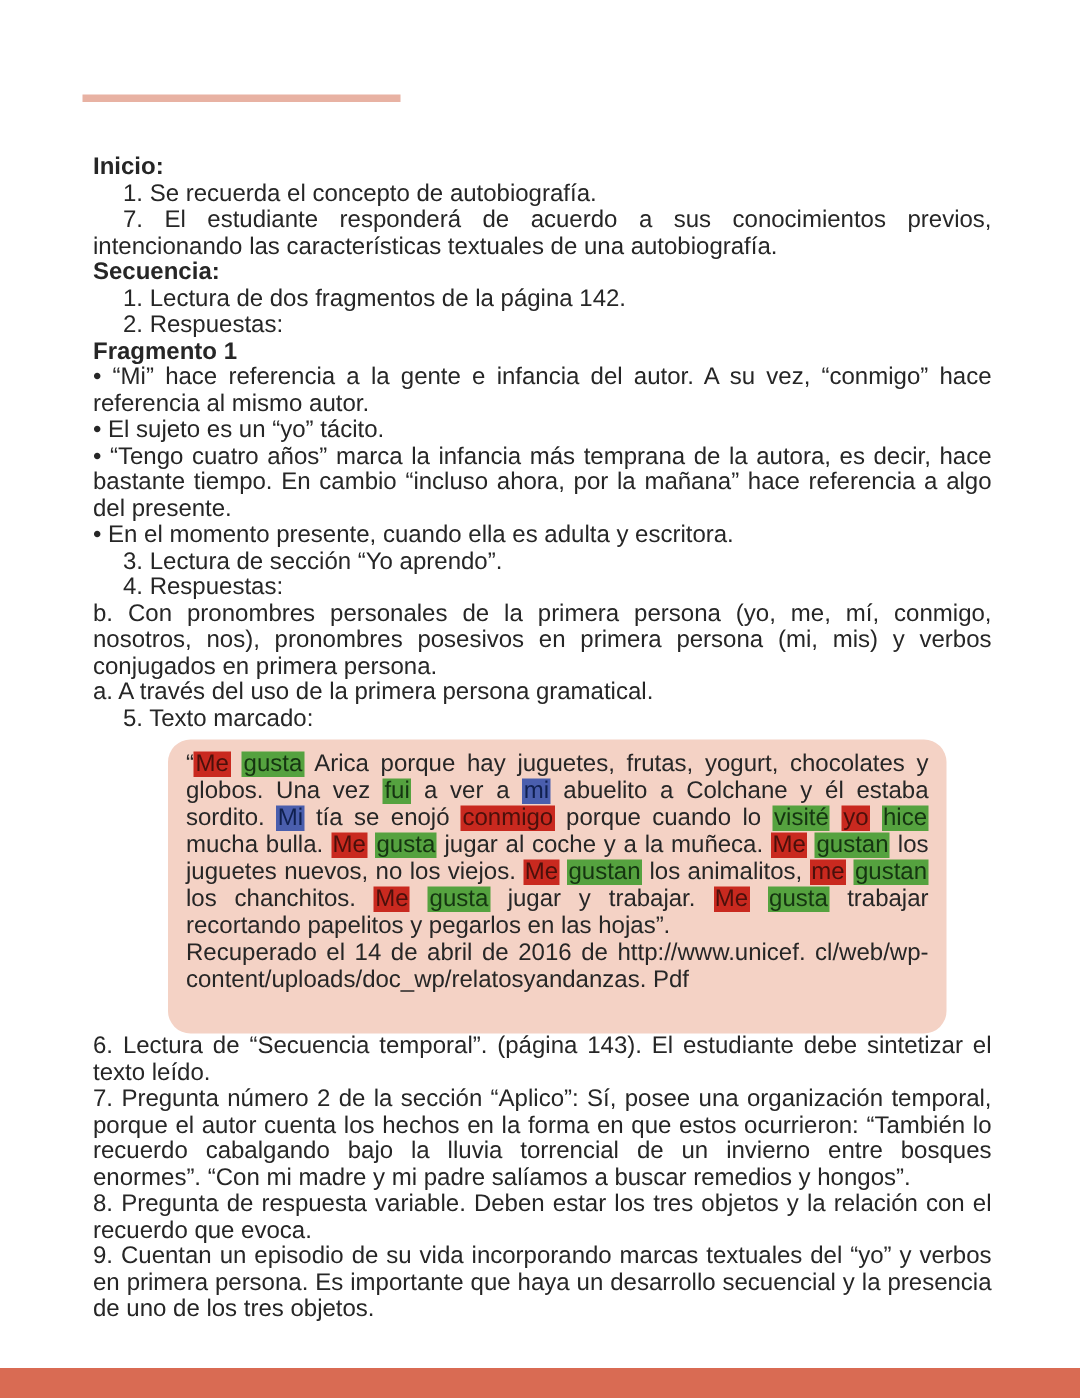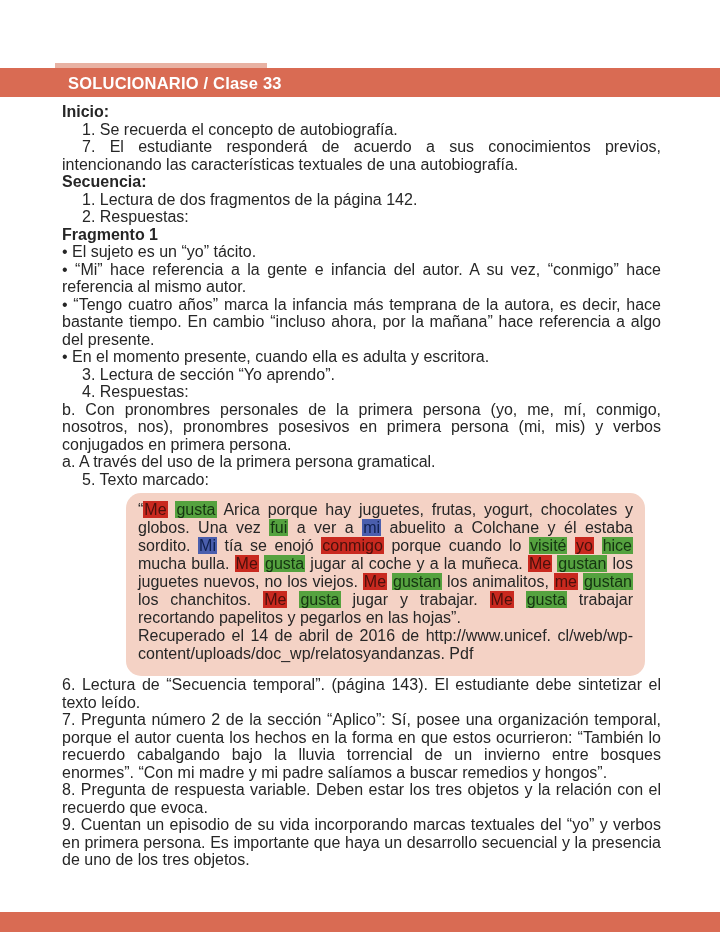--- a/index.html
+++ b/index.html
@@ -42,26 +42,26 @@
     line-height: 17.5px;
     text-align: justify;
   }
   .content p { margin: 0; }
   .heading { font-weight: bold; text-align: left; }
   .ind { text-indent: 20px; }
   .sub { margin-left: 33px; }
   .gap-before { margin-top: 19px; }
   .marked-box {
     box-sizing: border-box;
-    margin-left: 64px;
+    margin-left: 50px;
     margin-top: 5px;
     width: 519px;
     background: #f4d2c5;
     border-radius: 15px;
-    padding: 8px 12px 13px 12px;
+    padding: 8px 12px 26px 12px;
     line-height: 18px;
   }
   .marked-box p { text-align: justify; }
   .source-line { margin-top: 18px; text-align: right; }
   .hl { padding: 0 1px; }
   .hl-red   { background: #c9291f; color: #4a100b; }
   .hl-green { background: #55a23f; color: #153411; }
   .hl-blue  { background: #4a5ead; color: #10204f; }
   .after-box { margin-top: 14px; }
   .footer-bar {
@@ -71,37 +71,34 @@
     background: #d96b53;
   }
 </style>
 </head>
 <body>
 
 <div class="page">
 
   <div class="header-stripe"></div>
 
-  <div class="header-bar">
-    <span class="header-title">SOLUCIONARIO / Clase 33</span>
-  </div>
 
   <div class="content">
 
     <p class="heading">Inicio:</p>
     <p class="ind">1. Se recuerda el concepto de autobiografía.</p>
     <p class="ind">7. El estudiante responderá de acuerdo a sus conocimientos previos, intencionando las características textuales de una autobiografía.</p>
 
     <p class="heading gap-before">Secuencia:</p>
     <p class="ind">1. Lectura de dos fragmentos de la página 142.</p>
     <p class="ind">2. Respuestas:</p>
 
     <p class="heading sub">Fragmento 1</p>
+    <p class="sub">• “Mi” hace referencia a la gente e infancia del autor. A su vez, “conmigo” hace referencia al mismo autor.</p>
     <p class="sub">• El sujeto es un “yo” tácito.</p>
-    <p class="sub">• “Mi” hace referencia a la gente e infancia del autor. A su vez, “conmigo” hace referencia al mismo autor.</p>
 
     <p class="sub">• “Tengo cuatro años” marca la infancia más temprana de la autora, es decir, hace bastante tiempo. En cambio “incluso ahora, por la mañana” hace referencia a algo del presente.</p>
     <p class="sub">• En el momento presente, cuando ella es adulta y escritora.</p>
 
     <p class="ind">3. Lectura de sección “Yo aprendo”.</p>
     <p class="ind">4. Respuestas:</p>
     <p class="sub">b. Con pronombres personales de la primera persona (yo, me, mí, conmigo, nosotros, nos), pronombres posesivos en primera persona (mi, mis) y verbos conjugados en primera persona.</p>
     <p class="sub">a. A través del uso de la primera persona gramatical.</p>
     <p class="ind">5. Texto marcado:</p>
 

